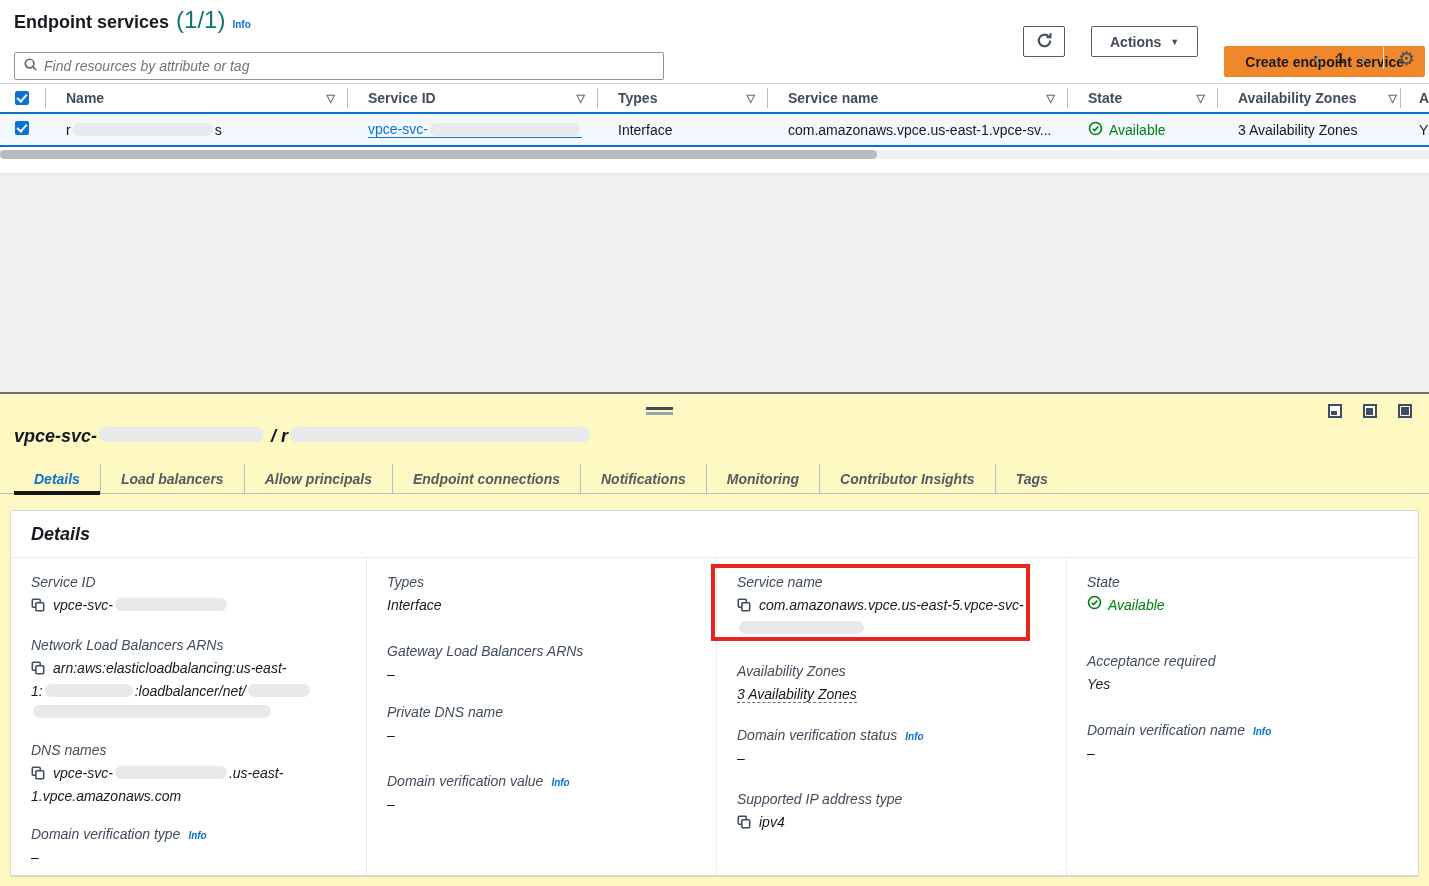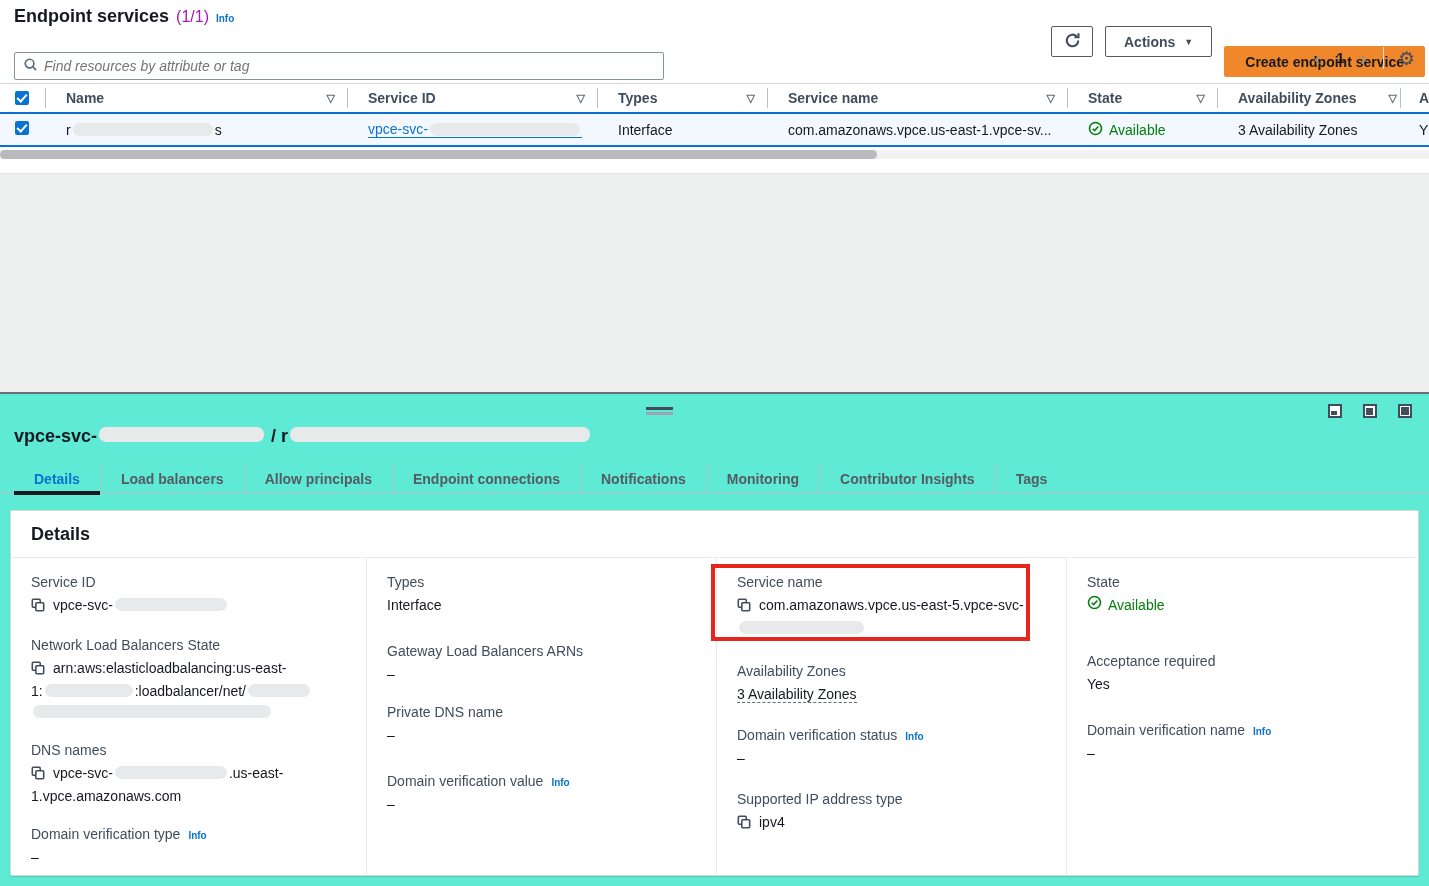--- a/index.html
+++ b/index.html
@@ -6,23 +6,23 @@
   html,body { background:#ffffff; }
   .page {
     position:relative; width:1429px; height:886px; overflow:hidden;
     font-family:"Liberation Sans", sans-serif; font-size:14px; color:#16191f; background:#fff;
   }
   
   .toolbar { position:absolute; top:6px; left:14px; right:4px; height:36px;
     display:flex; align-items:flex-start; justify-content:space-between; }
   .title-group { display:flex; align-items:baseline; gap:7px; }
   .page-title { font-size:18px; font-weight:bold; color:#16191f; }
-  .page-count { font-size:16px; font-weight:normal; color:#a21caf; }
+  .page-count { font-size:24px; font-weight:normal; color:#0f766e; }
   .info-link { font-size:10px; font-weight:bold; color:#0972d3; cursor:pointer; }
-  .btn-group { display:flex; align-items:center; gap:12px; }
+  .btn-group { display:flex; align-items:center; gap:26px; }
   .btn { height:31px; display:inline-flex; align-items:center; justify-content:center;
     border:1px solid #545b64; border-radius:2px; background:#fff; font-weight:bold;
     color:#414d5c; font-size:14px; padding:0 18px; cursor:pointer; }
   .btn-icon { width:42px; padding:0; }
   .btn-primary { background:#f0872b; border-color:#f0872b; color:#16191f; padding:0 20px;margin-top:40px; }
   .caret { font-size:9px; margin-left:9px; color:#414d5c; }
   
   .search-row { position:absolute; top:43px; left:14px; right:14px; height:30px;
     display:flex; align-items:center; justify-content:space-between; }
   .search-box { width:650px; height:28px; border:1px solid #879596; border-radius:2px;
@@ -58,21 +58,21 @@
     border:solid #fff; border-width:0 2px 2px 0; transform:rotate(42deg); }
   .link { color:#0972d3; border-bottom:1px solid #0972d3; cursor:pointer; display:inline-flex; align-items:center; }
   .dashed-link { color:#16191f; border-bottom:1px dashed #5f6b7a; cursor:pointer; }
   .state-ok { display:inline-flex; align-items:center; gap:6px; color:#037f0c; }
   .redact { display:inline-block; background:#e8e9ea; border-radius:7px; height:13px; vertical-align:-1px; margin:0 2px; }
   .h-scrollbar { position:absolute; top:150px; left:0; right:0; height:9px; background:#f1f1f1; }
   .h-thumb { position:absolute; left:0; top:0; height:9px; width:877px; background:#b8babd; border-radius:5px; cursor:pointer; }
   .gray-fill { position:absolute; top:173px; left:0; height:219px; right:0; background:#eef0f0; border-top:1px solid #e3e5e5; }
   
   .split-line { position:absolute; top:392px; left:0; right:0; height:2px; background:#697077; }
-  .pane { position:absolute; top:394px; left:0; right:0; bottom:0; background:#5eead4; }
+  .pane { position:absolute; top:394px; left:0; right:0; bottom:0; background:#fef9c3;font-style:italic; }
   .drag-handle { position:absolute; top:13px; left:646px; width:27px; height:10px; cursor:row-resize; }
   .drag-handle .bar1 { height:3px; background:#414d5c; margin-bottom:2px; }
   .drag-handle .bar2 { height:3px; background:#9aa5ad; }
   .pane-icons { position:absolute; top:10px; right:17px; display:flex; gap:21px; }
   .pane-ico { width:14px; height:14px; border:2px solid #414d5c; position:relative; cursor:pointer; background:#fff; }
   .pane-ico .fill { position:absolute; background:#414d5c; }
   .fill-sm { width:6px; height:4px; left:1px; bottom:1px; }
   .fill-md { width:7px; height:7px; left:1px; bottom:1px; }
   .fill-lg { width:8px; height:8px; left:1px; top:1px; }
   .pane-title { position:absolute; top:32px; left:14px; font-size:18px; font-weight:bold; white-space:nowrap; }
@@ -267,21 +267,21 @@
             <div class="field-value">
               <span class="copy-btn">
                 <svg width="14" height="14" viewBox="0 0 16 16" class="inline-svg">
                   <rect x="1.5" y="1.5" width="9" height="9" rx="1" fill="none" stroke="#414d5c" stroke-width="1.8"></rect>
                   <rect x="5.5" y="5.5" width="9" height="9" rx="1" fill="#fff" stroke="#414d5c" stroke-width="1.8"></rect>
                 </svg>
               </span><span>vpce-svc-</span><span class="redact" style="width:112px;"></span>
             </div>
           </div>
           <div class="field">
-            <div class="field-label">Network Load Balancers State</div>
+            <div class="field-label">Network Load Balancers ARNs</div>
             <div class="field-value">
               <span class="copy-btn">
                 <svg width="14" height="14" viewBox="0 0 16 16" class="inline-svg">
                   <rect x="1.5" y="1.5" width="9" height="9" rx="1" fill="none" stroke="#414d5c" stroke-width="1.8"></rect>
                   <rect x="5.5" y="5.5" width="9" height="9" rx="1" fill="#fff" stroke="#414d5c" stroke-width="1.8"></rect>
                 </svg>
               </span><span>arn:aws:elasticloadbalancing:us-east-</span><br>
               <span>1:</span><span class="redact" style="width:88px;"></span><span>:loadbalancer/net/</span><span class="redact" style="width:62px;"></span><br>
               <span class="redact" style="width:238px;"></span>
             </div>

